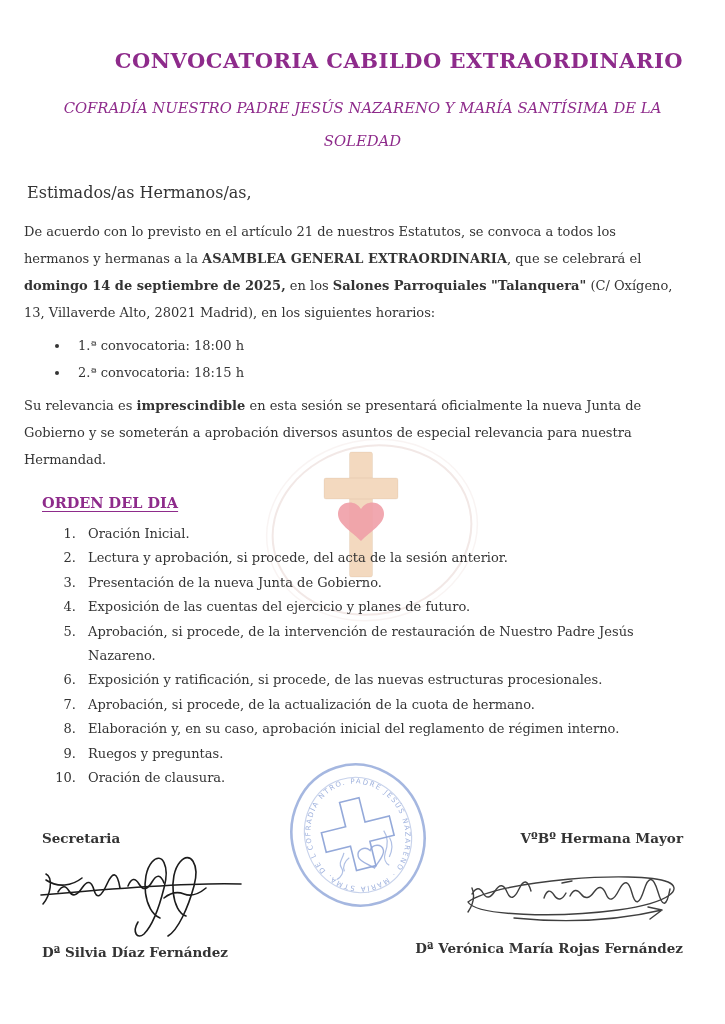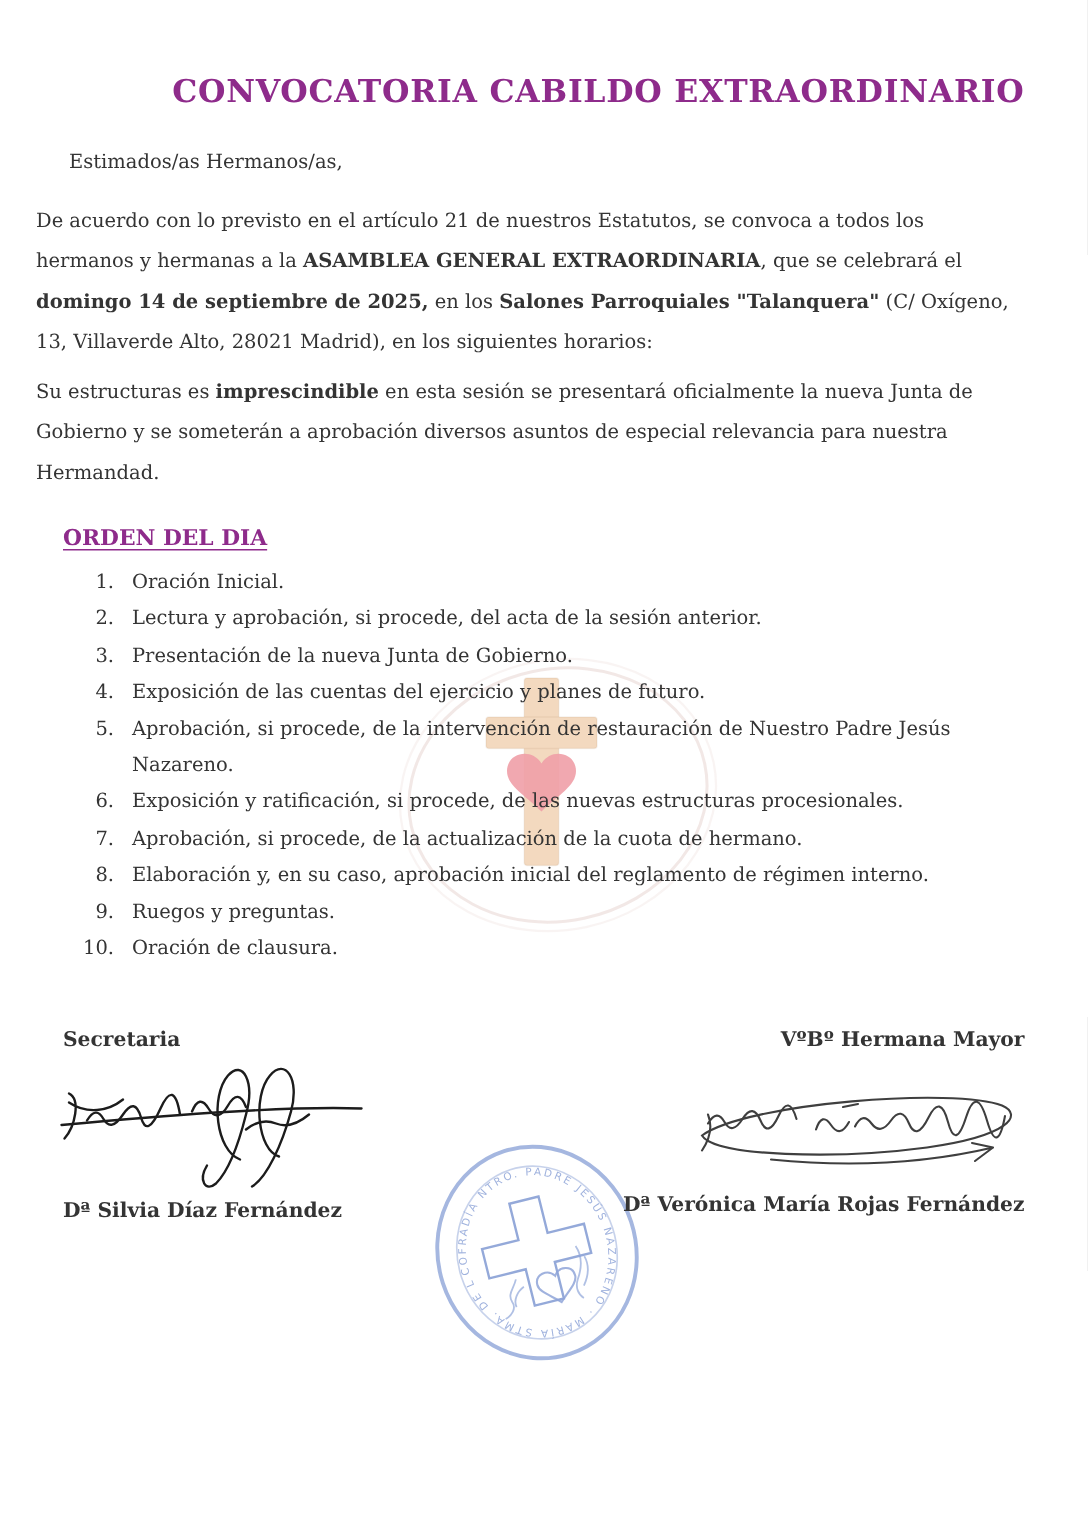--- a/index.html
+++ b/index.html
@@ -33,21 +33,21 @@
   }
   .subtitle{
     margin:18px 42px 0 42px;
     text-align:center;
     font-style:italic;
     font-size:14.8px;
     line-height:33px;
     color:var(--accent-purple,#8e2b8b);
   }
   .bodytext{margin-left:24px;margin-right:40px;font-size:13px;line-height:27px;}
-  p.greeting{margin:22px 42px 0 46px;font-size:13px;line-height:27px;}
+  p.greeting{margin:22px 42px 0 27px;font-size:16px;line-height:27px;}
   p.para{margin-top:12px;margin-bottom:0;}
   ul.schedule{
     margin:6px 42px 0 42px;
     padding-left:28px;
     font-size:13px;line-height:27px;
   }
   ul.schedule li{padding-left:8px;}
   p.attendance{margin-top:6px;}
   h2.agenda{
     display:inline-block;
@@ -121,27 +121,35 @@
         <path d="M-18,14 c-3,6 -8,8 -6,14 c2,5 -3,9 -7,10 M-14,20 c-5,2 -9,7 -8,12" style="fill:none;stroke:var(--seal-blue,#8fa5d8);stroke-width:1.2;opacity:.7"></path>
         <path d="M26,2 c3,8 0,16 -4,22 c-3,5 -2,10 1,13 M30,10 c2,7 -1,14 -5,19" style="fill:none;stroke:var(--seal-blue,#8fa5d8);stroke-width:1.2;opacity:.7"></path>
       </g>
     </g>
   </svg>
 
   <div class="content">
 
     <h1 class="title">CONVOCATORIA CABILDO EXTRAORDINARIO</h1>
 
+    <div class="subtitle">
+      <div>COFRADÍA NUESTRO PADRE JESÚS NAZARENO Y MARÍA SANTÍSIMA DE LA</div>
+      <div>SOLEDAD</div>
+    </div>
 
     <p class="greeting">Estimados/as Hermanos/as,</p>
 
     <p class="bodytext para"><span>De acuerdo con lo previsto en el artículo 21 de nuestros Estatutos, se convoca a todos los hermanos y hermanas a la </span><strong>ASAMBLEA GENERAL EXTRAORDINARIA</strong><span>, que se celebrará el </span><strong>domingo 14 de septiembre de 2025,</strong><span> en los </span><strong>Salones Parroquiales "Talanquera"</strong><span> (C/ Oxígeno, 13, Villaverde Alto, 28021 Madrid), en los siguientes horarios:</span></p>
 
-
-    <p class="bodytext para attendance"><span>Su estructuras es </span><strong>imprescindible</strong><span> en esta sesión se presentará oficialmente la nueva Junta de Gobierno y se someterán a aprobación diversos asuntos de especial relevancia para nuestra Hermandad.</span></p>
+    <ul class="schedule">
+        <li>1.ª convocatoria: 18:00 h</li>
+        <li>2.ª convocatoria: 18:15 h</li>
+      </ul>
+
+    <p class="bodytext para attendance"><span>Su relevancia es </span><strong>imprescindible</strong><span> en esta sesión se presentará oficialmente la nueva Junta de Gobierno y se someterán a aprobación diversos asuntos de especial relevancia para nuestra Hermandad.</span></p>
 
     <div>
       <h2 class="agenda">ORDEN DEL DIA</h2>
     </div>
 
     <ol class="agenda-list">
         <li>
           <span class="num">1.</span>
           <span class="txt">Oración Inicial.</span>
         </li>

